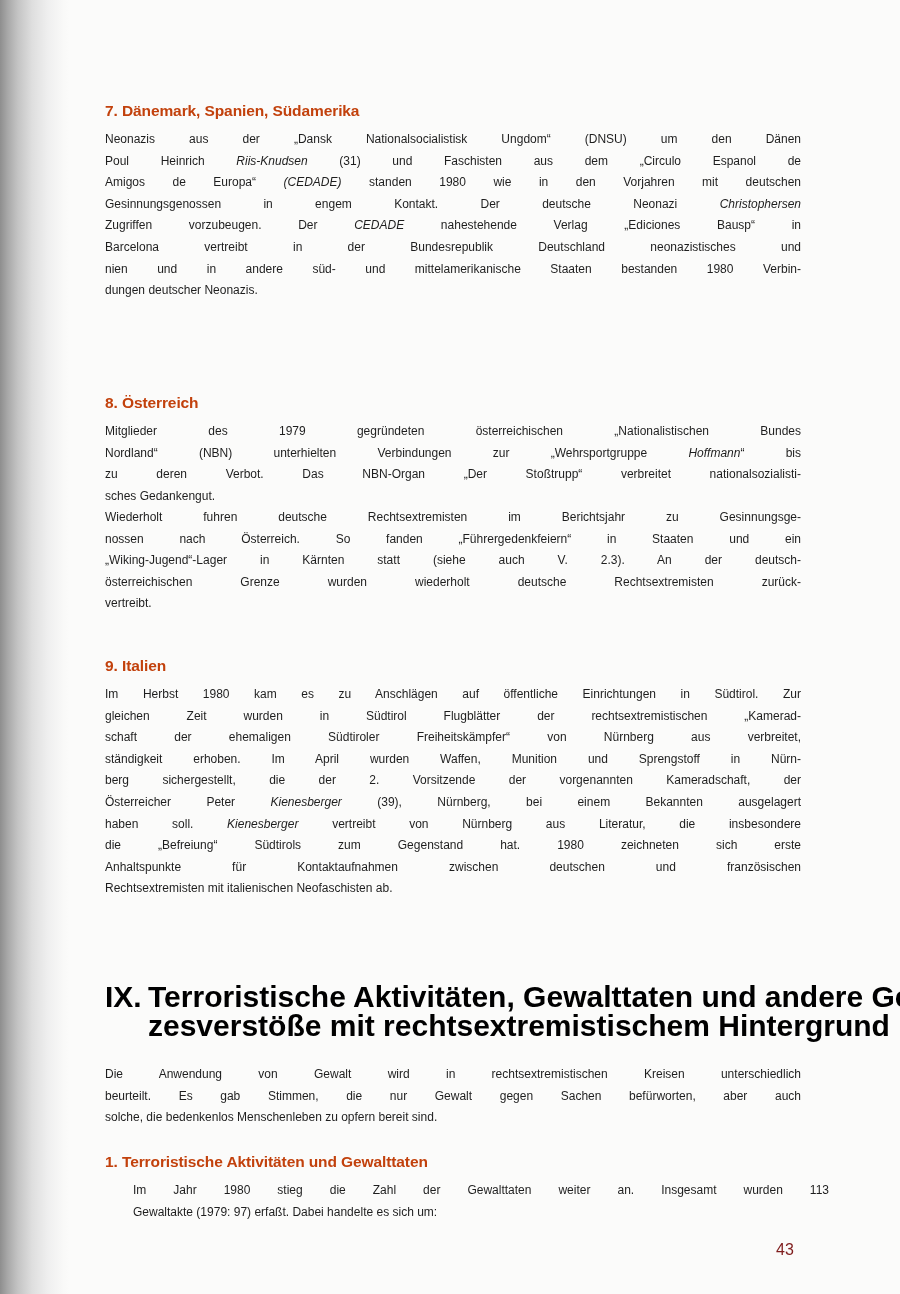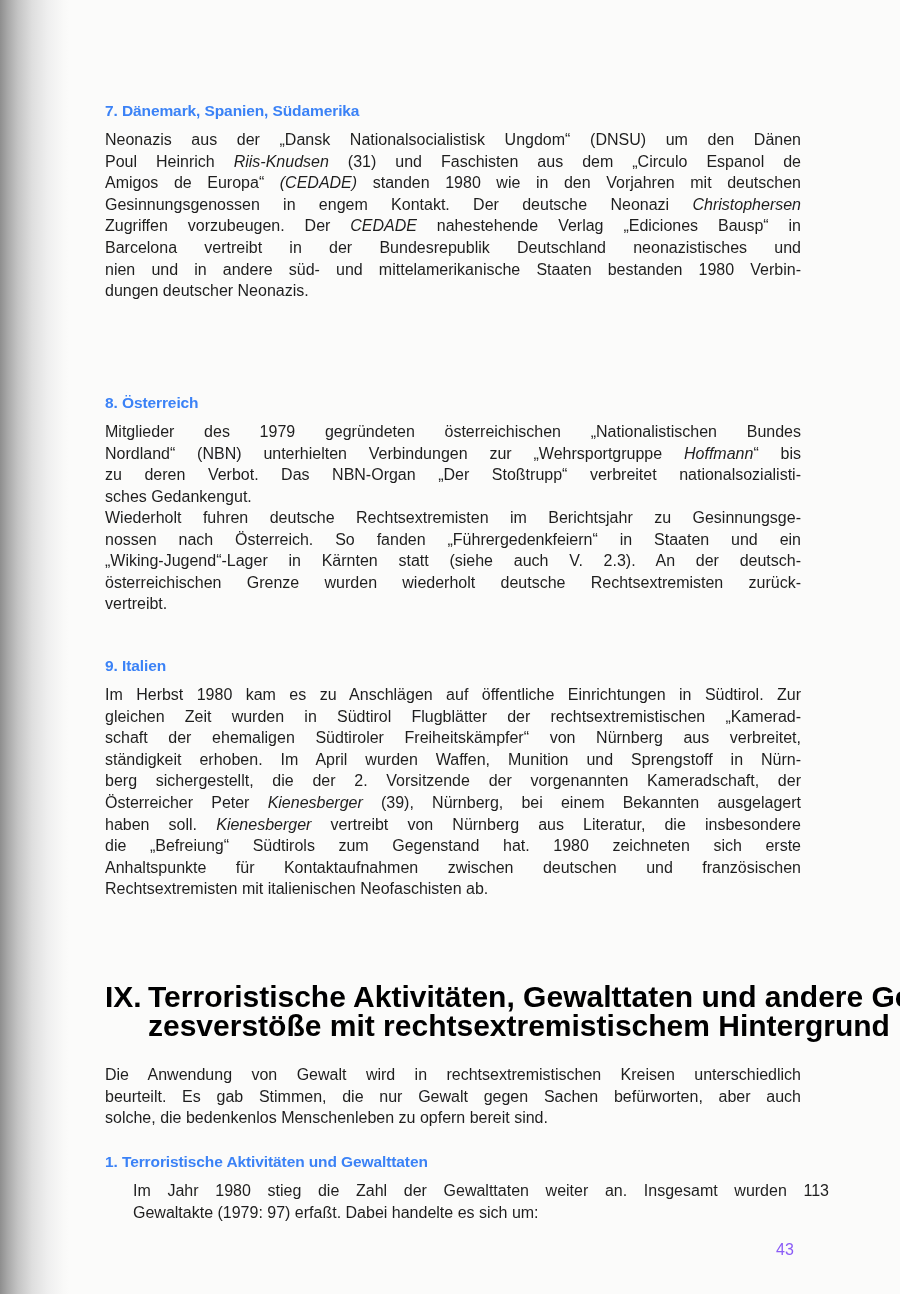--- a/index.html
+++ b/index.html
@@ -31,25 +31,25 @@
     .block {
       position: absolute;
       left: 0;
       width: 696px;
     }
     .section-heading {
       font-weight: bold;
       font-size: 15.5px;
       line-height: 20px;
       letter-spacing: -0.1px;
-      color: #3b82f6;
+      color: #c2410c;
       margin: 0;
     }
     .para {
-      font-size: 16px;
+      font-size: 12px;
       line-height: 21.6px;
       margin: 0;
     }
     .para .line {
       display: block;
       text-align: justify;
       text-align-last: justify;
       white-space: nowrap;
       height: 21.6px;
     }
@@ -78,21 +78,21 @@
     .chapter-heading .title .line {
       display: block;
       white-space: nowrap;
     }
     .page-number {
       position: absolute;
       left: 776px;
       top: 1240px;
       font-size: 16px;
       line-height: 20px;
-      color: #8b5cf6;
+      color: #7f1d1d;
     }
   </style>
 </head>
 <body>
 
 <div class="binding-shadow"></div>
 
 <div class="page">
 
   <h3 class="block section-heading" style="top:101px;">7. Dänemark, Spanien, Südamerika</h3>

